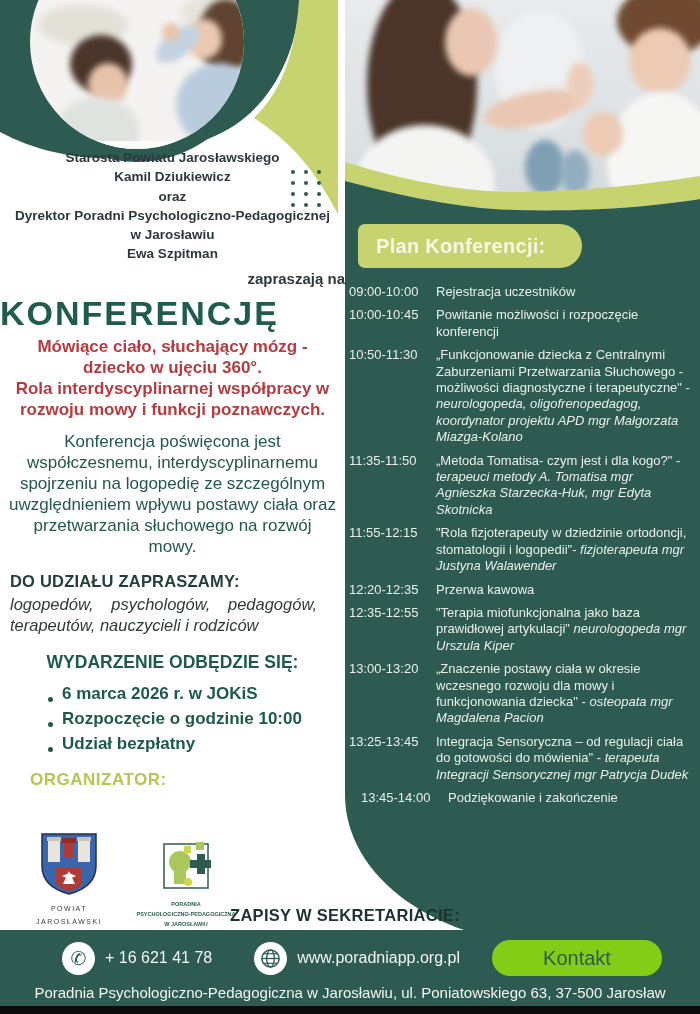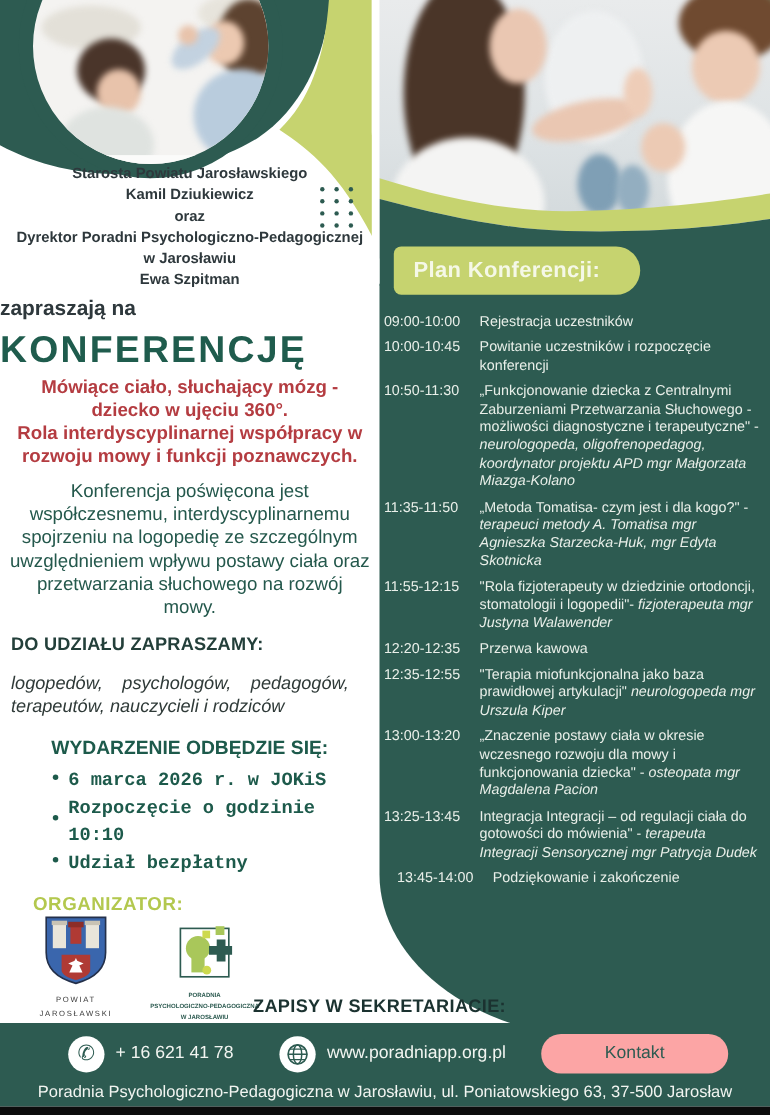--- a/index.html
+++ b/index.html
@@ -20,36 +20,36 @@
   .blob{position:absolute;border-radius:50%;}
   .soft{filter:blur(3px);}
   .dots{
     position:absolute;left:291px;top:170px;z-index:3;
     display:grid;grid-template-columns:repeat(3,1fr);gap:7px 9px;
   }
   .dots i{width:4px;height:4px;border-radius:50%;background:#2d5b51;display:block;}
   
   .left-col{position:absolute;left:0;top:148px;width:345px;z-index:3;}
   .intro{font-size:13.5px;font-weight:bold;color:#2e383c;text-align:center;line-height:19.3px;}
-  .invite{font-size:19px;font-weight:bold;color:#2e383c;text-align:left;margin-top:6px;}
+  .invite{font-size:15px;font-weight:bold;color:#2e383c;text-align:right;margin-top:6px;}
   .big-title{
     font-size:34px;font-weight:800;color:#1f5c4d;
     letter-spacing:2px;margin-top:7px;line-height:38px;
   }
   .red-block{margin-top:4px;font-size:17px;font-weight:bold;color:#b43c41;
     text-align:center;line-height:21px;padding:0 6px;}
   .desc{margin-top:11px;font-size:17px;color:#24584c;
     text-align:center;line-height:21px;padding:0 8px;}
   .invitees-h{margin-top:15px;font-size:16.5px;font-weight:600;color:#233f3a;
     padding-left:10px;letter-spacing:.2px;}
-  .invitees{margin-top:15px;font-size:16.5px;font-style:italic;color:#2f3a38;
+  .invitees{margin-top:3px;font-size:16.5px;font-style:italic;color:#2f3a38;
     text-align:justify;line-height:21px;padding:0 28px 0 10px;}
   .event-h{margin-top:16px;font-size:17.5px;font-weight:bold;color:#1d5a4b;text-align:center;}
   .bullets{margin:8px 0 0 48px;}
-  .bullet-row{display:flex;align-items:center;line-height:25px;font-family:Liberation Mono, monospace;}
+  .bullet-row{display:flex;align-items:flex-end;line-height:25px;}
   .bullet-row .dot{width:5px;height:5px;border-radius:50%;background:#1d5a4b;
     margin-right:9px;flex:none;position:relative;top:-4px;}
   .bullet-row .b-text{font-size:17px;font-weight:bold;color:#1d5a4b;}
   .organizer-h{margin:14px 0 0 30px;font-size:17px;font-weight:800;color:#b3c84e;letter-spacing:.5px;}
   .logos{position:absolute;left:0px;top:832px;width:345px;z-index:3;}
   .logo1{position:absolute;left:36px;top:0;width:66px;text-align:center;}
   .logo2{position:absolute;left:134px;top:6px;width:104px;text-align:center;}
   .cap1{font-size:7px;letter-spacing:1.5px;color:#3a3a3a;line-height:9px;margin-top:4px;}
   .cap2{font-size:5.5px;font-weight:bold;color:#2d5b51;line-height:7px;margin-top:3px;}
   .signup{position:absolute;left:230px;top:906px;z-index:6;
@@ -76,22 +76,22 @@
   
   .footer-bar{position:absolute;left:0;top:930px;width:700px;height:76px;
     background:#2d5b51;z-index:5;}
   .footer-row{display:flex;align-items:center;padding:10px 38px 0 62px;}
   .ico-circle{width:33px;height:33px;border-radius:50%;background:#ffffff;
     display:flex;align-items:center;justify-content:center;flex:none;}
   .phone-glyph{font-size:19px;color:#2d5b51;line-height:1;}
   .footer-text{color:#f2f5f1;font-size:16px;margin-left:10px;}
   .globe-group{margin-left:42px;display:flex;align-items:center;}
   .contact-btn{margin-left:auto;width:170px;height:36px;border-radius:18px;
-    background:#fca5a5;border:none;display:flex;align-items:center;justify-content:center;
-    font-size:16px;color:#2d5b51;font-family:inherit;cursor:pointer;}
+    background:#84cc16;border:none;display:flex;align-items:center;justify-content:center;
+    font-size:20px;color:#2d5b51;font-family:inherit;cursor:pointer;}
   .address{margin-top:8px;text-align:center;font-size:15px;color:#f2f5f1;}
   .black-bar{position:absolute;left:0;top:1006px;width:700px;height:8px;background:#0c0c0c;z-index:6;}
 </style>
 </head>
 <body>
 
 <div id="poster">
 
   <svg class="decor-svg" width="338" height="340" viewBox="0 0 338 340">
     <path d="M0,0 L300,0 C296,55 272,100 235,125 C180,160 80,175 0,132 Z" fill="#2d5b51"></path>
@@ -167,21 +167,21 @@
     <div class="bullets">
 
         <div class="bullet-row">
           <span class="dot"></span>
           <span class="b-text">6 marca 2026 r. w JOKiS</span>
         </div>
 
 
         <div class="bullet-row">
           <span class="dot"></span>
-          <span class="b-text">Rozpoczęcie o godzinie 10:10</span>
+          <span class="b-text">Rozpoczęcie o godzinie 10:00</span>
         </div>
 
         <div class="bullet-row">
           <span class="dot"></span>
           <span class="b-text">Udział bezpłatny</span>
         </div>
 
     </div>
     <div class="organizer-h">ORGANIZATOR:</div>
   </div>
@@ -258,21 +258,21 @@
 
     <div class="plan-list">
 
         <div class="plan-item">
           <span class="time">09:00-10:00</span>
           <span class="desc-cell"><span>Rejestracja uczestników</span><em></em></span>
         </div>
 
         <div class="plan-item">
           <span class="time">10:00-10:45</span>
-          <span class="desc-cell"><span>Powitanie uczestników i rozpoczęcie konferencji</span><em></em></span>
+          <span class="desc-cell"><span>Powitanie możliwości i rozpoczęcie konferencji</span><em></em></span>
         </div>
 
         <div class="plan-item">
           <span class="time">10:50-11:30</span>
           <span class="desc-cell"><span>„Funkcjonowanie dziecka z Centralnymi Zaburzeniami Przetwarzania Słuchowego - możliwości diagnostyczne i terapeutyczne" - </span><em>neurologopeda, oligofrenopedagog, koordynator projektu APD mgr Małgorzata Miazga-Kolano</em></span>
         </div>
 
         <div class="plan-item">
           <span class="time">11:35-11:50</span>
           <span class="desc-cell"><span>„Metoda Tomatisa- czym jest i dla kogo?" - </span><em>terapeuci metody A. Tomatisa mgr Agnieszka Starzecka-Huk, mgr Edyta Skotnicka</em></span>
@@ -293,21 +293,21 @@
           <span class="desc-cell"><span>"Terapia miofunkcjonalna jako baza prawidłowej artykulacji" </span><em>neurologopeda mgr Urszula Kiper</em></span>
         </div>
 
         <div class="plan-item">
           <span class="time">13:00-13:20</span>
           <span class="desc-cell"><span>„Znaczenie postawy ciała w okresie wczesnego rozwoju dla mowy i funkcjonowania dziecka" - </span><em>osteopata mgr Magdalena Pacion</em></span>
         </div>
 
         <div class="plan-item">
           <span class="time">13:25-13:45</span>
-          <span class="desc-cell"><span>Integracja Integracji – od regulacji ciała do gotowości do mówienia" - </span><em>terapeuta Integracji Sensorycznej mgr Patrycja Dudek</em></span>
+          <span class="desc-cell"><span>Integracja Sensoryczna – od regulacji ciała do gotowości do mówienia" - </span><em>terapeuta Integracji Sensorycznej mgr Patrycja Dudek</em></span>
         </div>
 
         <div class="plan-item">
           <span class="time">13:45-14:00</span>
           <span class="desc-cell"><span>Podziękowanie i zakończenie</span><em></em></span>
         </div>
 
     </div>
   </div>
 

